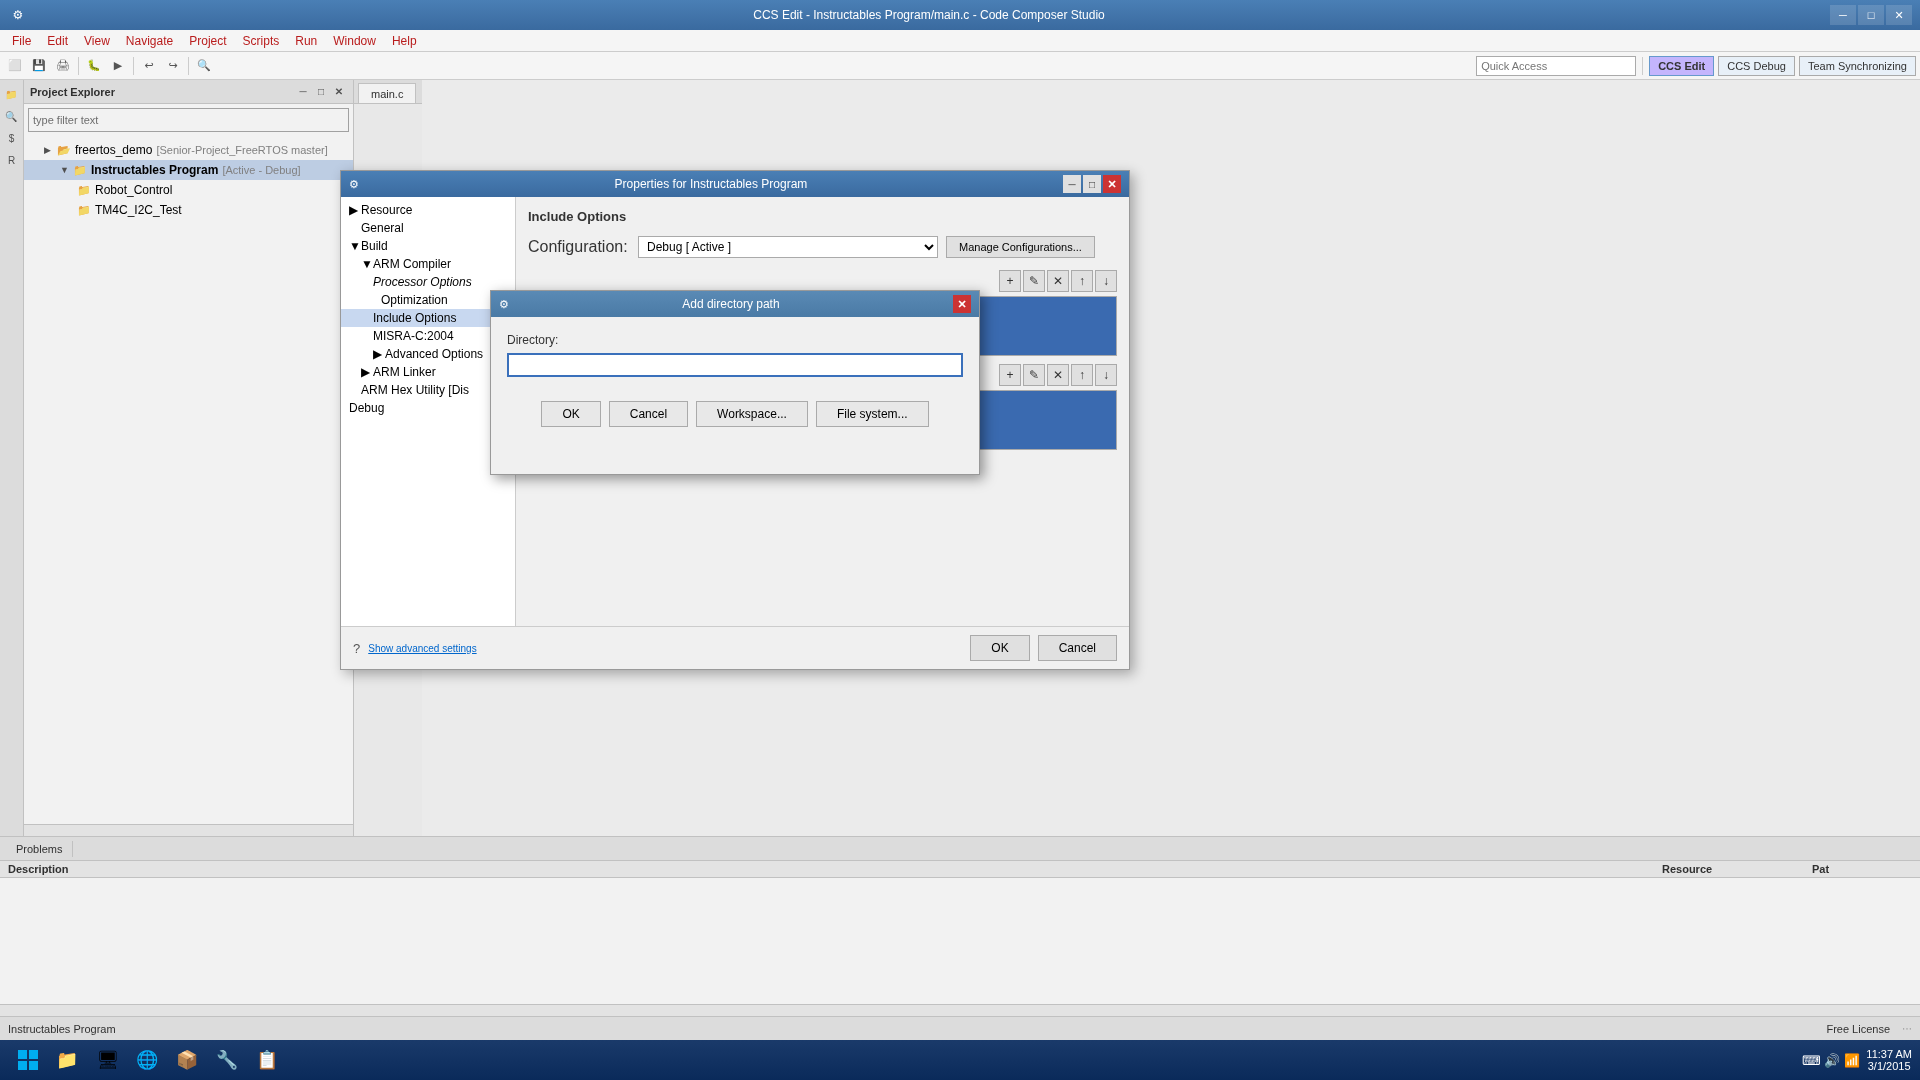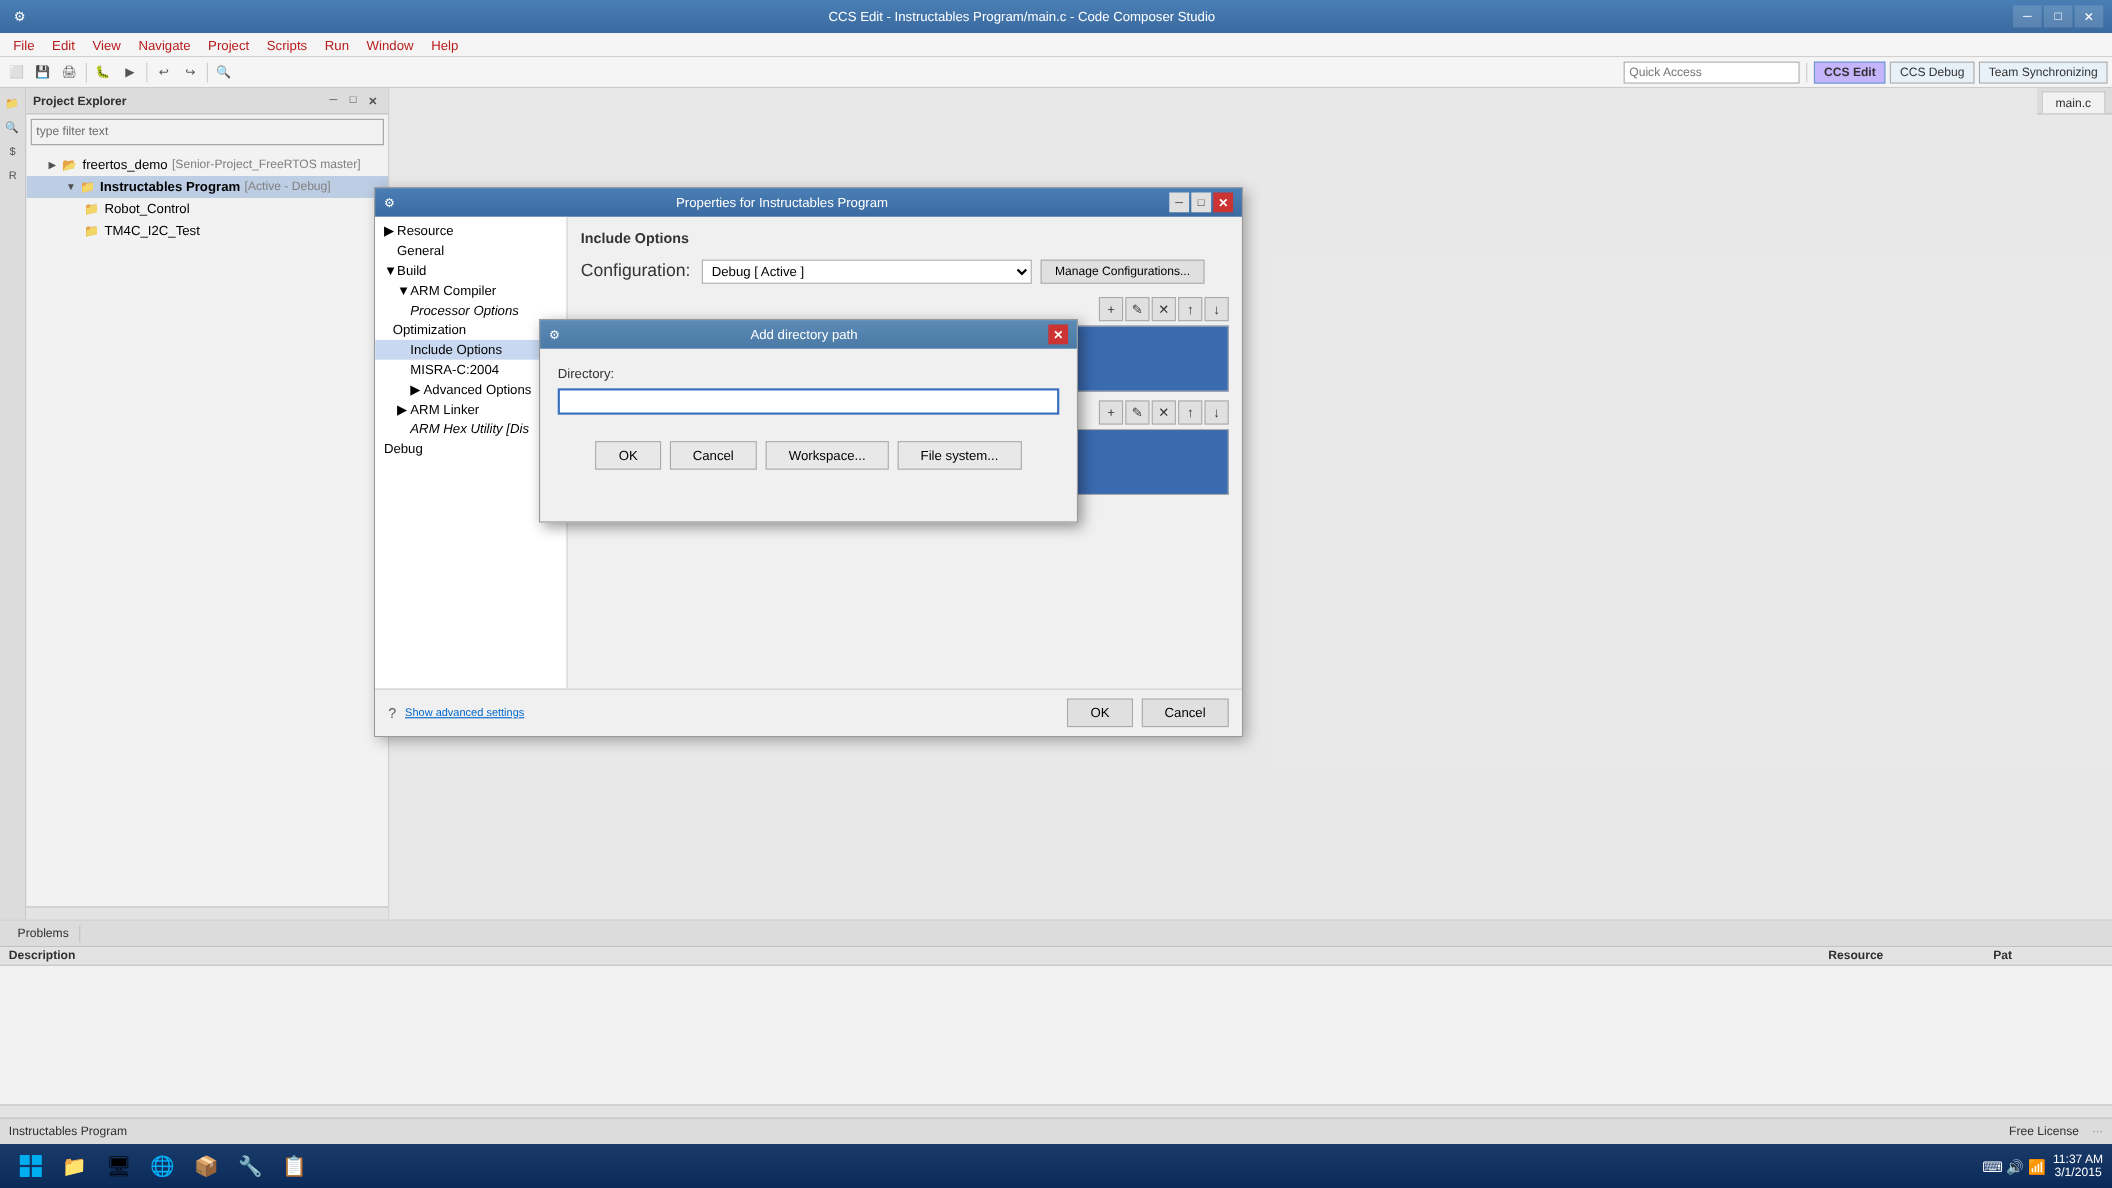--- a/index.html
+++ b/index.html
@@ -105,24 +105,23 @@
     .tree-indent { width: 16px; flex-shrink: 0; }
     .tree-arrow { width: 12px; flex-shrink: 0; font-size: 9px; color: #555; }
     .tree-icon { width: 16px; height: 16px; flex-shrink: 0; display: flex; align-items: center; justify-content: center; font-size: 11px; margin-right: 3px; }
     .tree-label { font-size: 12px; }
     .tree-label.bold { font-weight: bold; }
 
     
     .editor-area {
       flex: 1;
       display: flex;
-      flex-direction: column;
+      flex-direction: row;
       background: #f5f5f5;
       overflow: hidden;
-      align-items: flex-end;
     }
     .editor-tabs {
       background: #e8e8e8;
       border-bottom: 1px solid #ccc;
       height: 24px;
       display: flex;
       align-items: flex-end;
       padding: 0 4px;
     }
     .editor-tab {
@@ -478,38 +477,38 @@
           <span style="width:12px;display:inline-block;">▼</span>
           <span>Build</span>
         </div>
         <div class="props-tree-item" style="padding-left:20px;">
           <span style="width:12px;display:inline-block;">▼</span>
           <span>ARM Compiler</span>
         </div>
         <div class="props-tree-item" style="padding-left:32px;font-style:italic;">
           <span>Processor Options</span>
         </div>
-        <div class="props-tree-item" style="padding-left:16px;">
+        <div class="props-tree-item" style="padding-left:40px;">
           <span>Optimization</span>
         </div>
         <div class="props-tree-item selected" style="padding-left:32px;">
           <span>Include Options</span>
         </div>
         <div class="props-tree-item" style="padding-left:32px;">
           <span>MISRA-C:2004</span>
         </div>
         <div class="props-tree-item" style="padding-left:32px;">
           <span style="width:12px;display:inline-block;">▶</span>
           <span>Advanced Options</span>
         </div>
         <div class="props-tree-item" style="padding-left:20px;">
           <span style="width:12px;display:inline-block;">▶</span>
           <span>ARM Linker</span>
         </div>
-        <div class="props-tree-item" style="padding-left:32px;font-style:italic;">
+        <div class="props-tree-item" style="padding-left:20px;">
           <span>ARM Hex Utility [Dis</span>
         </div>
         <div class="props-tree-item" style="padding-left:8px;">
           <span>Debug</span>
         </div>
       </div>
 
       <div class="dialog-right">
         <div class="section-title">Include Options</div>
 

